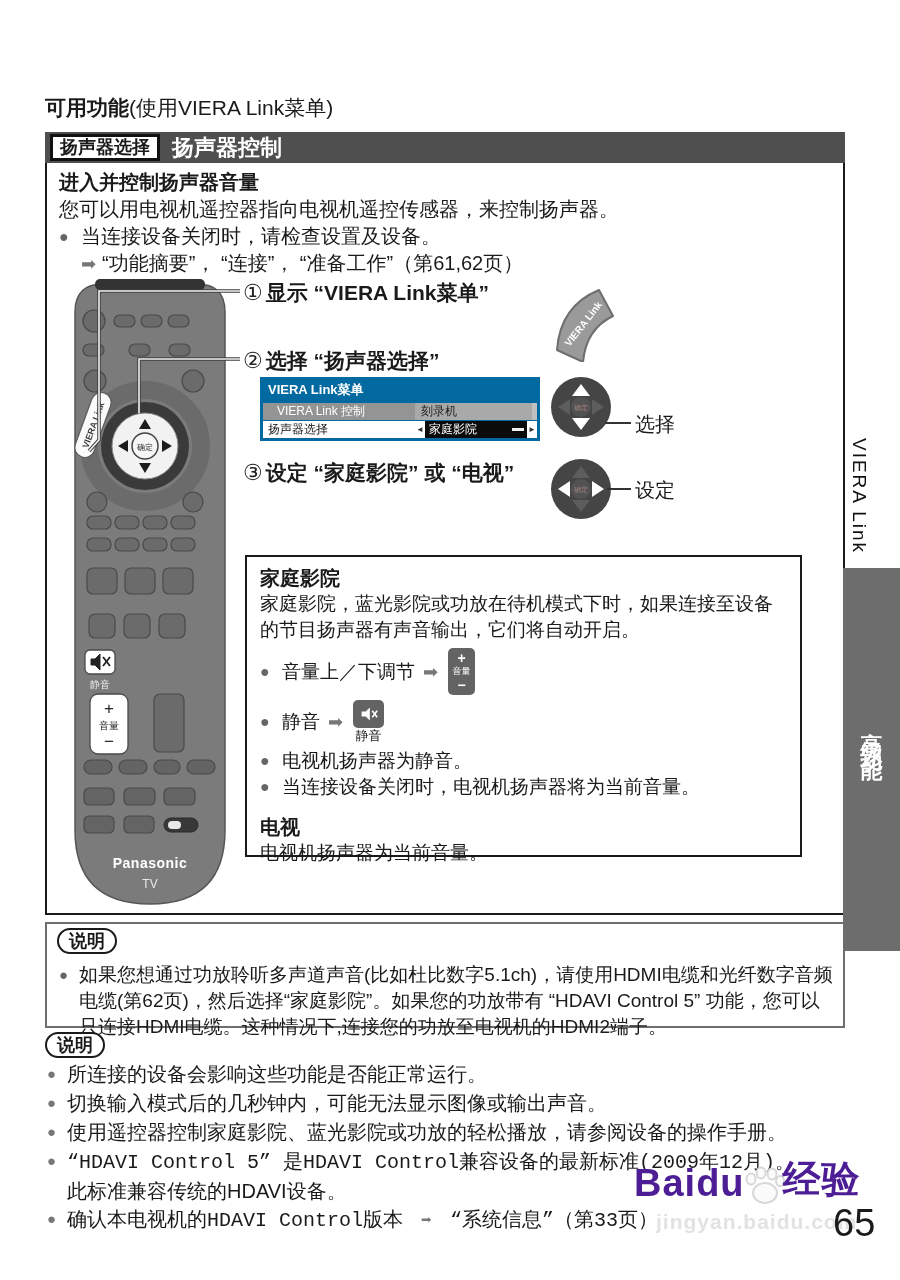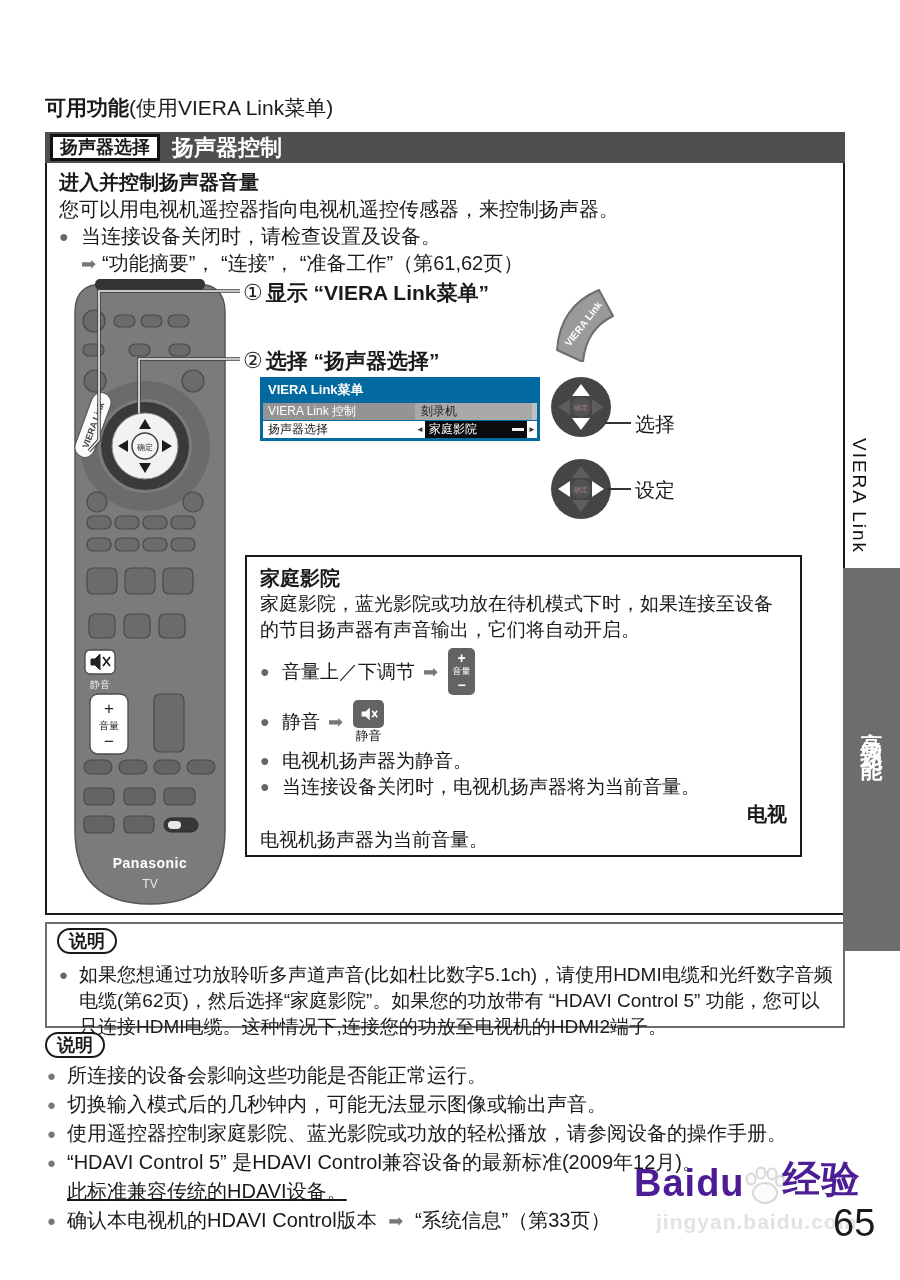--- a/index.html
+++ b/index.html
@@ -29,21 +29,21 @@
   .step { position:absolute; font-size:21px; font-weight:bold; white-space:nowrap; }
   .step .num { font-weight:normal; font-size:22px; margin-right:3px; color:#222; }
   .step1 { left:196px; top:116px; }
   .step2 { left:196px; top:184px; }
   .step3 { left:196px; top:296px; }
 
   
   .menu { position:absolute; left:213px; top:214px; width:280px; background:#0369a1; padding:3px; }
   .menu-title { color:#fff; font-weight:bold; font-size:13px; padding:1px 0 3px 5px; }
   .menu-row { display:flex; height:17px; font-size:12px; line-height:17px; margin-top:1px; }
-  .m-label1 { width:152px; background:#949494; color:#fff; padding-left:5px; }
+  .m-label1 { width:152px; background:#949494; color:#fff; padding-left:14px; }
   .m-value1 { flex:1; background:#a9a9a9; color:#1c1c1c; padding-left:6px; }
   .m-sliver1 { width:5px; background:#c0c0c0; }
   .m-label2 { width:152px; background:#ffffff; color:#111; padding-left:5px; }
   .m-arrow { width:10px; background:#fff; color:#333; font-size:8px; text-align:center; line-height:17px; }
   .m-value2 { flex:1; background:#0b0b0b; color:#fff; padding-left:4px; position:relative; }
   .m-dash { position:absolute; right:3px; top:7px; width:12px; height:3px; background:#efefef; }
 
   
   .dpad { position:absolute; width:64px; height:64px; }
   .dpad1 { left:502px; top:212px; }
@@ -72,23 +72,23 @@
   .mute-sq { width:31px; height:28px; background:#636363; border-radius:5px; display:flex; align-items:center; justify-content:center; }
   .mute-cap { font-size:13px; line-height:15px; }
 
   
   .pill { display:inline-block; border:2px solid #1a1a1a; border-radius:13px; padding:0 10px; font-weight:bold; font-size:18px; line-height:22px; background:#fff; }
   .note1 { position:absolute; left:45px; top:922px; width:800px; height:106px; border:2px solid #6e6e6e; padding:4px 10px; }
   .note1-text { position:relative; padding-left:22px; font-size:19px; line-height:26px; margin-top:8px; }
   .note1-text::before { content:"●"; position:absolute; left:2px; top:0; color:#666; font-size:15px; }
   .note2 { position:absolute; left:45px; top:1032px; width:810px; }
   .note2 .list { margin-top:3px; font-size:20px; line-height:29px; }
-  .n2-item { position:relative; padding-left:22px; white-space:nowrap; }
+  .n2-item { position:relative; padding-left:22px; white-space:nowrap;font-family:Liberation Mono, monospace; }
   .n2-item::before { content:"●"; position:absolute; left:2px; top:0; color:#777; font-size:15px; }
-  .n2-cont { padding-left:22px; white-space:nowrap;text-decoration:underline; }
+  .n2-cont { padding-left:22px; white-space:nowrap; }
 
   
   .side-top { position:absolute; left:846px; top:438px; height:160px; writing-mode:vertical-rl; font-size:19px; letter-spacing:2px; color:#111; }
   .side-tab { position:absolute; left:843px; top:568px; width:57px; height:383px; background:#6d6d6d; display:flex; align-items:center; justify-content:center; }
   .side-tab-text { writing-mode:vertical-rl; color:#fff; font-weight:bold; font-size:22px; letter-spacing:9px; transform:translateY(-28px); }
 
   
   .remote-svg { position:absolute; left:10px; top:115px; }
   .callout-svg { position:absolute; left:0; top:0; pointer-events:none; }
 
@@ -207,20 +207,21 @@
 
     <svg class="callout-svg" width="800" height="752" viewBox="0 0 800 752">
       <polyline points="193,128 52,128 52,277 42,288" fill="none" stroke="#3f3f3f" stroke-width="3.5"></polyline>
       <polyline points="193,128 52,128 52,277 42,288" fill="none" stroke="#f2f2f2" stroke-width="1.6"></polyline>
       <polyline points="193,196 92,196 92,250" fill="none" stroke="#3f3f3f" stroke-width="3.5"></polyline>
       <polyline points="193,196 92,196 92,250" fill="none" stroke="#f2f2f2" stroke-width="1.6"></polyline>
     </svg>
 
     <div class="step step1"><span class="num">①</span><span>显示 “VIERA Link菜单”</span></div>
     <div class="step step2"><span class="num">②</span><span>选择 “扬声器选择”</span></div>
+    <div class="step step3"><span class="num">③</span><span>设定 “家庭影院” 或 “电视”</span></div>
 
     <svg class="vl-key" width="92" height="86" viewBox="0 0 92 86">
       <path d="M20,74 Q23,30 62,14 L76,40 Q49,53 46,86 Z" fill="#9a9a9a" stroke="#6e6e6e" stroke-width="2" stroke-linejoin="round"></path>
       <text transform="translate(49,50) rotate(-52)" text-anchor="middle" font-size="10" font-weight="bold" fill="#ffffff">VIERA Link</text>
     </svg>
 
     <div class="menu">
       <div class="menu-title">VIERA Link菜单</div>
       <div class="menu-row">
         <div class="m-label1">VIERA Link 控制</div>
@@ -280,21 +281,21 @@
               <polygon points="3,8 8,8 13,3 13,19 8,14 3,14" fill="#fff"></polygon>
               <line x1="16" y1="7" x2="22" y2="15" stroke="#fff" stroke-width="2"></line>
               <line x1="22" y1="7" x2="16" y2="15" stroke="#fff" stroke-width="2"></line>
             </svg>
           </span>
           <span class="mute-cap">静音</span>
         </span>
       </div>
       <div class="b-row"><span class="bl"></span><span>电视机扬声器为静音。</span></div>
       <div class="b-row"><span class="bl"></span><span>当连接设备关闭时，电视机扬声器将为当前音量。</span></div>
-      <div class="ht-title" style="margin-top:1px;text-align:right;">电视</div>
+      <div class="ht-title" style="margin-top:14px;">电视</div>
       <div>电视机扬声器为当前音量。</div>
     </div>
   </div>
 
   <div class="note1">
     <span class="pill">说明</span>
     <div class="note1-text">如果您想通过功放聆听多声道声音(比如杜比数字5.1ch)，请使用HDMI电缆和光纤数字音频电缆(第62页)，然后选择“家庭影院”。如果您的功放带有 “HDAVI Control 5” 功能，您可以只连接HDMI电缆。这种情况下,连接您的功放至电视机的HDMI2端子。</div>
   </div>
 
   <div class="note2">

